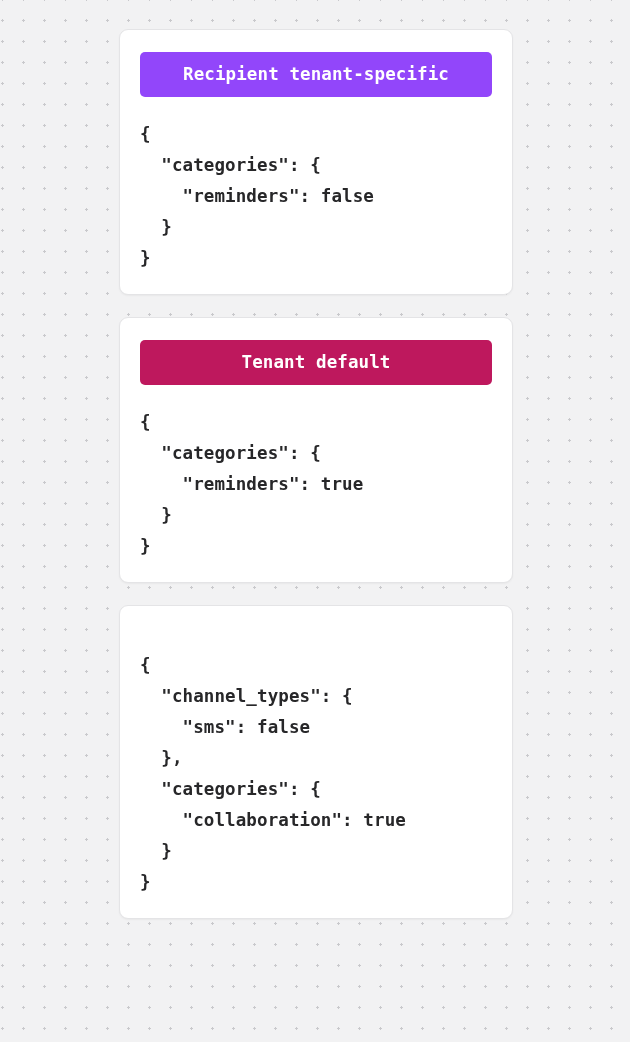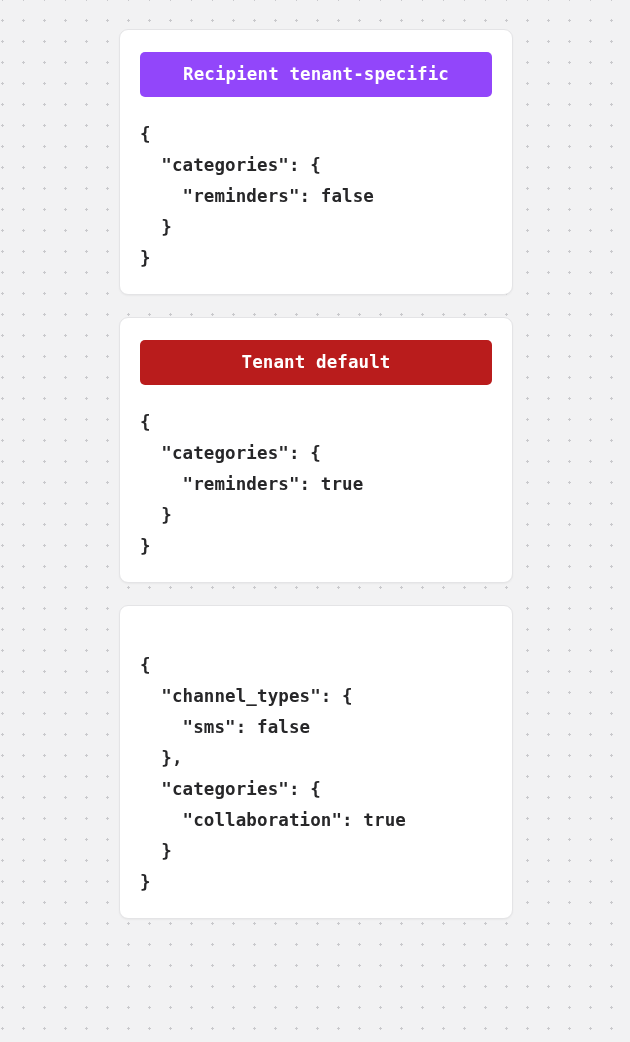--- a/index.html
+++ b/index.html
@@ -76,21 +76,21 @@
   <div class="layer-card">
     <div class="layer-header" style="background-color: rgb(146, 70, 250);">Recipient tenant-specific</div>
     <pre class="layer-json">{
   "categories": {
     "reminders": false
   }
 }</pre>
   </div>
 
   <div class="layer-card">
-    <div class="layer-header" style="background-color: #b91c1c;">Tenant default</div>
+    <div class="layer-header" style="background-color: #be185d;">Tenant default</div>
     <pre class="layer-json">{
   "categories": {
     "reminders": true
   }
 }</pre>
   </div>
 
   <div class="layer-card">
     <pre class="layer-json">{
   "channel_types": {

